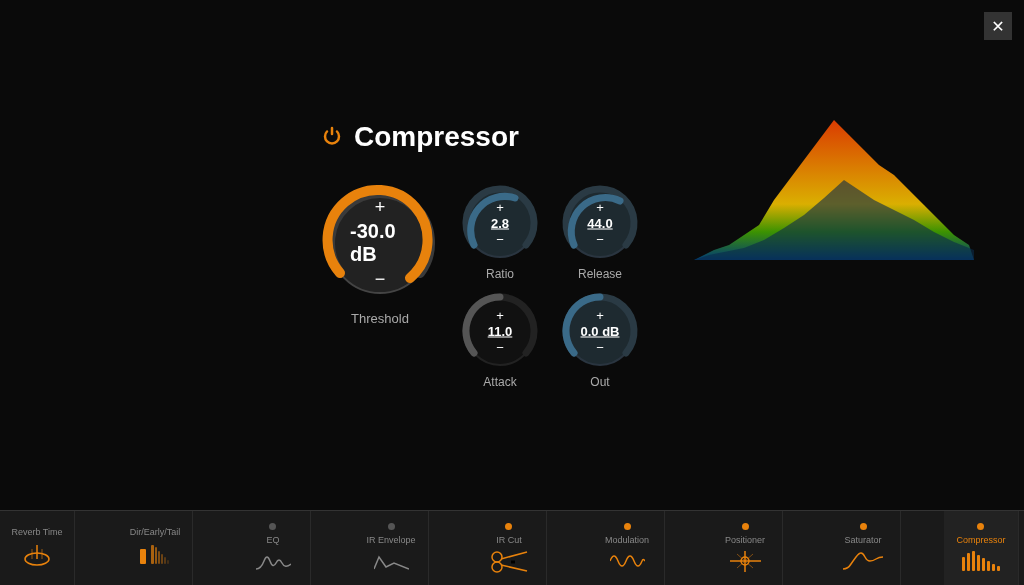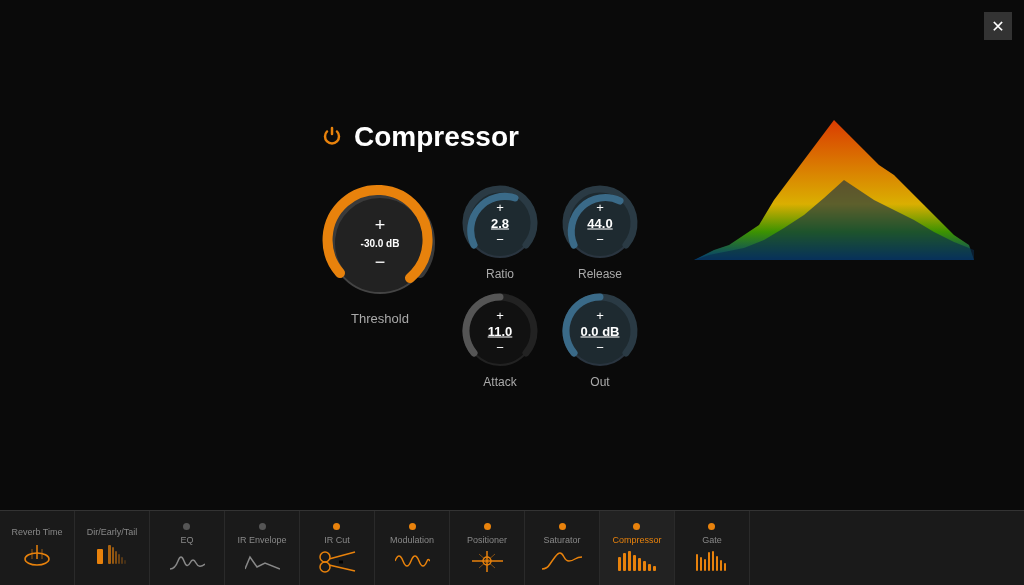--- a/index.html
+++ b/index.html
@@ -108,21 +108,21 @@
       gap: 4px;
     }
 
     .knob-plus {
       font-size: 18px;
       color: #fff;
       line-height: 1;
     }
 
     .knob-value-large {
-      font-size: 10px;
+      font-size: 20px;
       color: #fff;
       font-weight: bold;
     }
 
     .knob-minus {
       font-size: 18px;
       color: #fff;
       line-height: 1;
     }
 
@@ -207,20 +207,21 @@
       position: absolute;
       bottom: 0;
       left: 0;
       width: 1024px;
       height: 75px;
       background: #1a1a1a;
       display: flex;
       align-items: center;
       border-top: 1px solid #333;
       overflow: hidden;
+      gap: 43px;
     }
 
     .bottom-item {
       display: flex;
       flex-direction: column;
       align-items: center;
       justify-content: center;
       padding: 4px 10px;
       height: 100%;
       border-right: 1px solid #2a2a2a;

